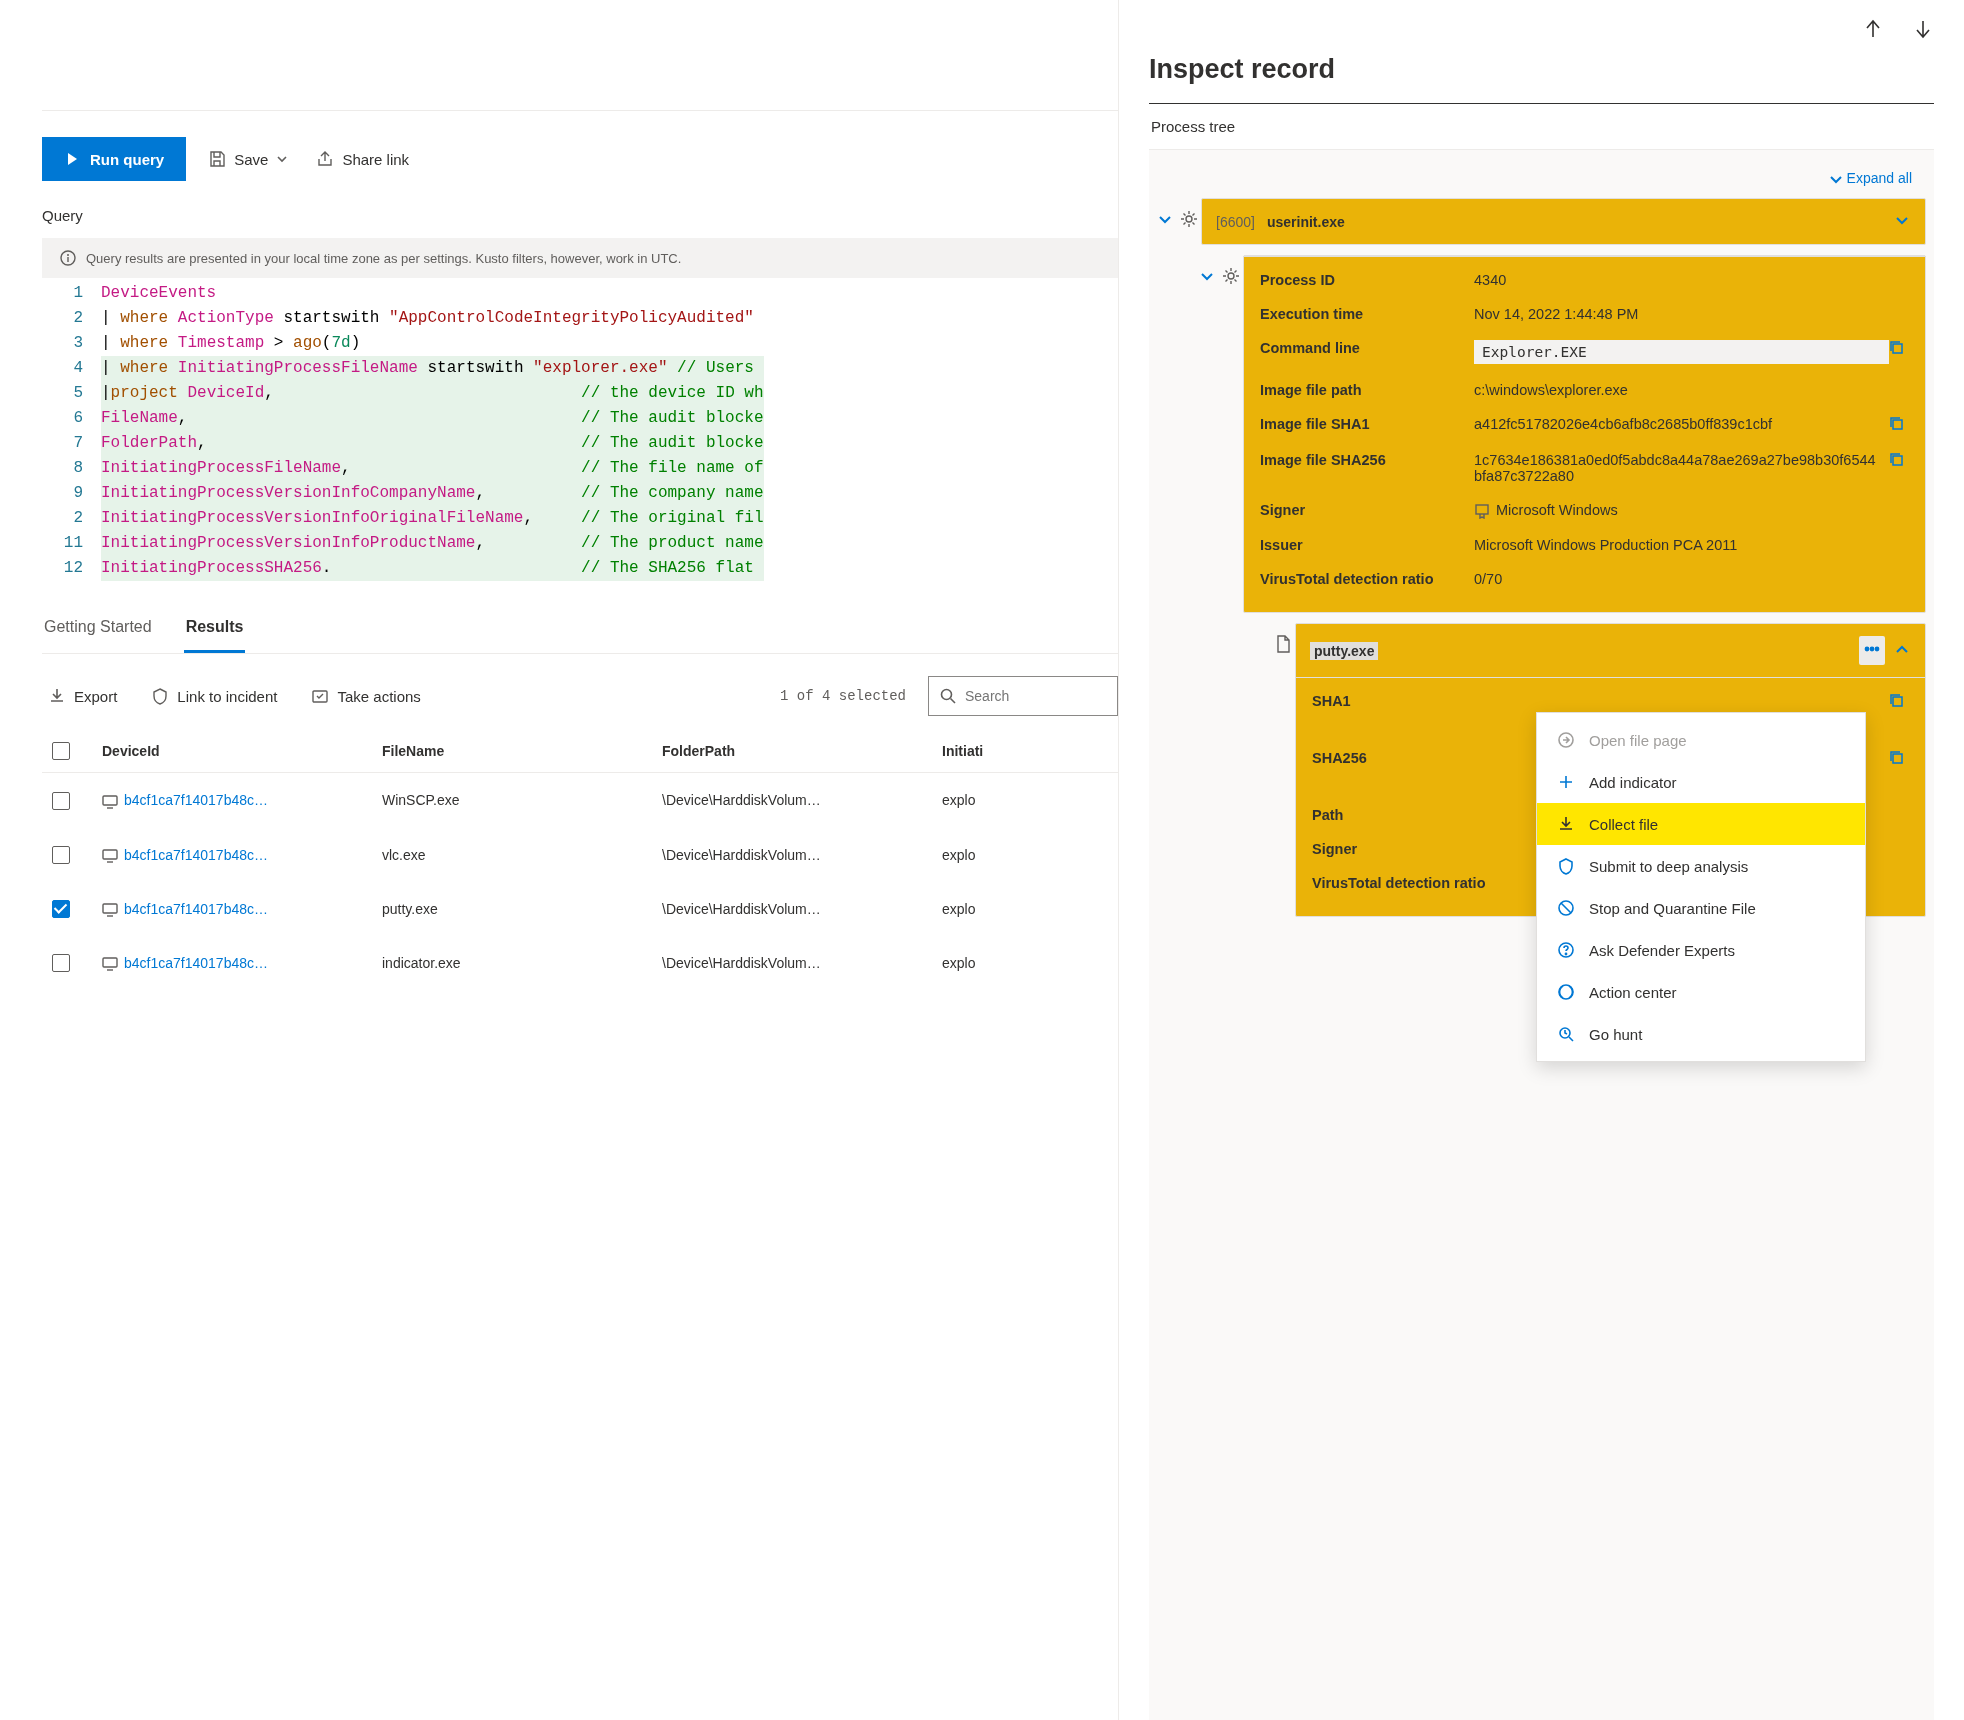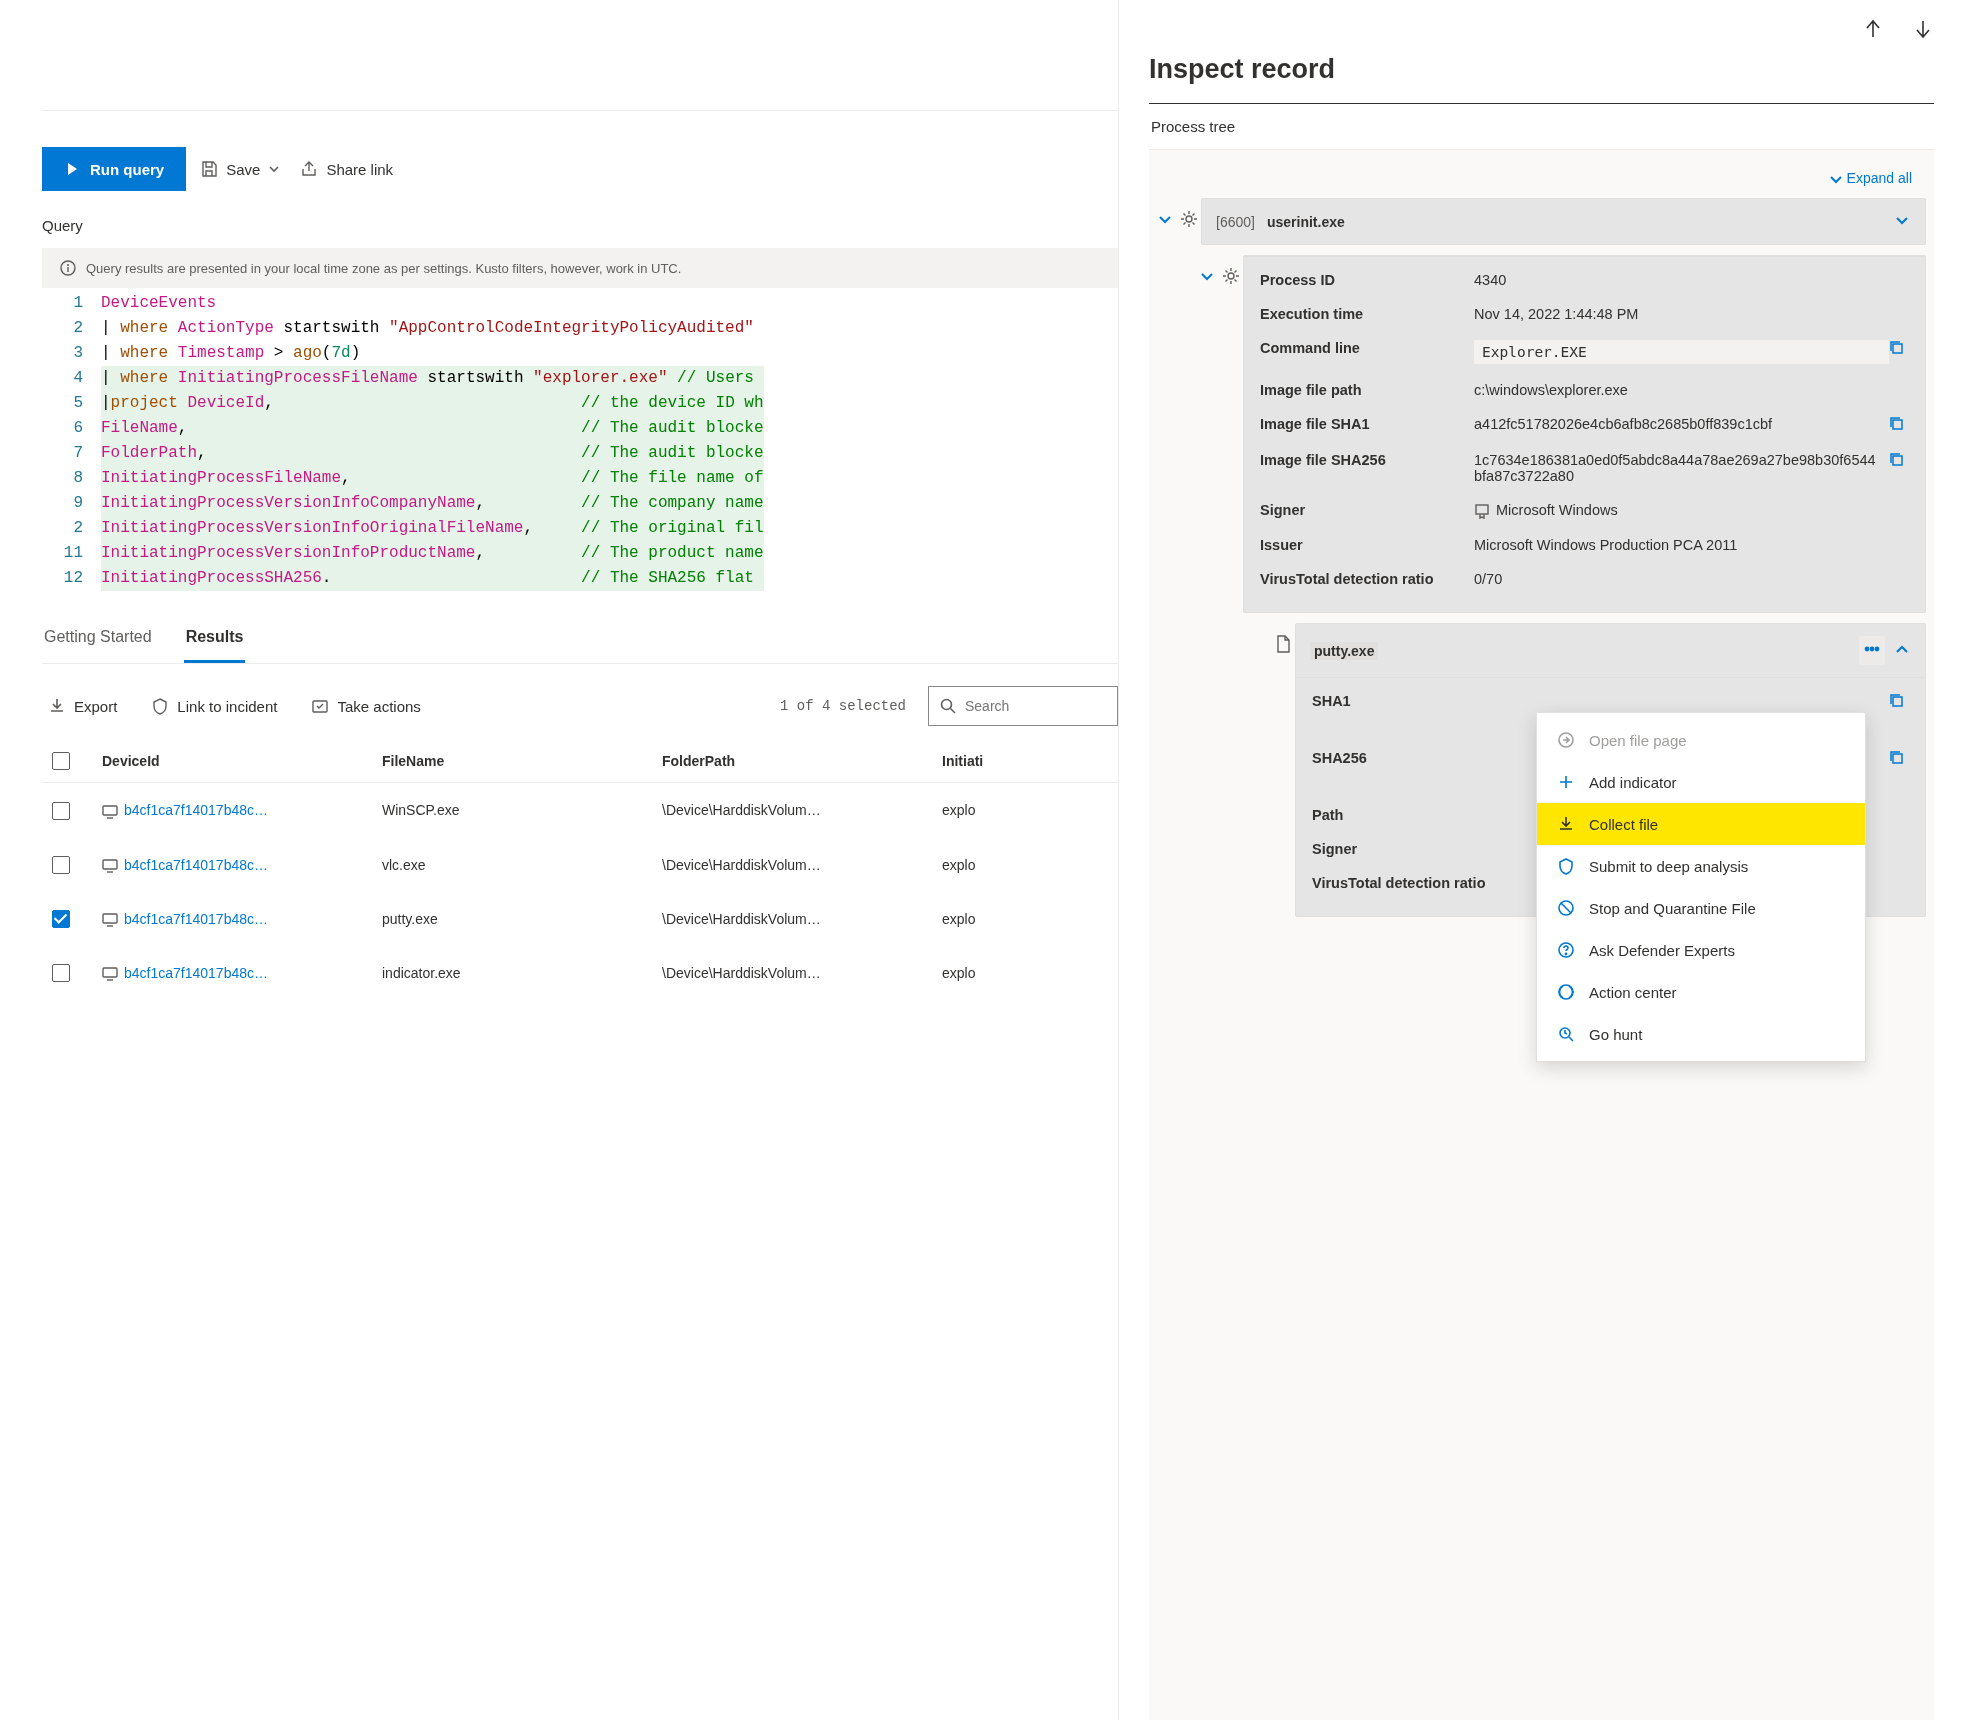--- a/index.html
+++ b/index.html
@@ -1,21 +1,21 @@
 <!DOCTYPE html>
 <html><head>
 <meta charset="utf-8">
 <style>
   * { box-sizing: border-box; margin: 0; padding: 0; }
   body { font-family: "Segoe UI", -apple-system, sans-serif; font-size: 14px; color: #323130; background: #fff; overflow: hidden; }
   .app { display: flex; height: 1720px; width: 1964px; position: relative; }
 
   
   .left { flex: 1; padding: 20px 0 0 42px; border-right: 1px solid #edebe9; display: flex; flex-direction: column; }
-  .toolbar-row { display: flex; align-items: center; gap: 8px; margin: 90px 0 26px 0; border-top: 1px solid #edebe9; padding-top: 36px;}
+  .toolbar-row { display: flex; align-items: center; gap: 16px; margin: 90px 0 26px 0; border-top: 1px solid #edebe9; padding-top: 26px;}
   .btn-primary { background: #0078d4; color:#fff; border:none; height:44px; padding:0 22px; font-size:15px; font-weight:600; display:flex; align-items:center; gap:10px; cursor:pointer; }
   .btn-primary svg { width:16px; height:16px; fill:#fff; }
   .btn-flat { background:none; border:none; display:flex; align-items:center; gap:8px; font-size:15px; color:#323130; cursor:pointer; padding: 6px 6px;}
   .btn-flat svg { width:18px; height:18px; fill:#605e5c; }
 
   .section-label { font-size:15px; color:#323130; margin-bottom:10px; }
 
   .info-strip { background:#f3f2f1; padding: 12px 18px; display:flex; align-items:center; gap:10px; font-size:13px; color:#605e5c; margin: 4px 0 0 0; }
   .info-strip svg { width:16px; height:16px; fill:#605e5c; flex-shrink:0;}
 
@@ -65,21 +65,21 @@
   .expand-all svg { width:14px; height:14px; fill:none; stroke:#0078d4; stroke-width:2; vertical-align:middle; margin-right:4px; }
 
   .tree-row { display:flex; align-items:flex-start; }
   .twist { width:24px; display:flex; justify-content:center; padding-top:14px; cursor:pointer;}
   .twist svg { width:14px; height:14px; fill:none; stroke:#0078d4; stroke-width:2; }
   .gear { width:24px; display:flex; justify-content:center; padding-top:12px; }
   .gear svg { width:18px; height:18px; fill:none; stroke:#605e5c; stroke-width:1.4; }
   .file-ic { width:24px; display:flex; justify-content:center; padding-top:12px; }
   .file-ic svg { width:16px; height:18px; fill:none; stroke:#605e5c; stroke-width:1.4; }
 
-  .node-card { flex:1; background:#e5e5e5; border:1px solid #e1dfdd; border-radius:2px; margin-bottom:10px; }
+  .node-card { flex:1; background:#eab308; border:1px solid #e1dfdd; border-radius:2px; margin-bottom:10px; }
   .node-head { display:flex; align-items:center; padding:12px 14px; border-bottom:0; }
   .pid { color:#605e5c; margin-right:12px; }
   .proc { font-weight:600; }
   .proc.sel { background:#e1dfdd; padding: 1px 4px; }
   .node-head .grow { flex:1; }
   .node-head .dots svg, .node-head .chev svg { width:18px; height:18px; fill:none; stroke-width:2; cursor:pointer;}
   .node-head .dots { margin-right:10px; }
   .node-head .dots svg { stroke:#0078d4; }
   .node-head .dots.active { background:#edebe9; padding:4px; border-radius:2px; margin-right:8px;}
   .node-head .chev svg { stroke:#0078d4; }

